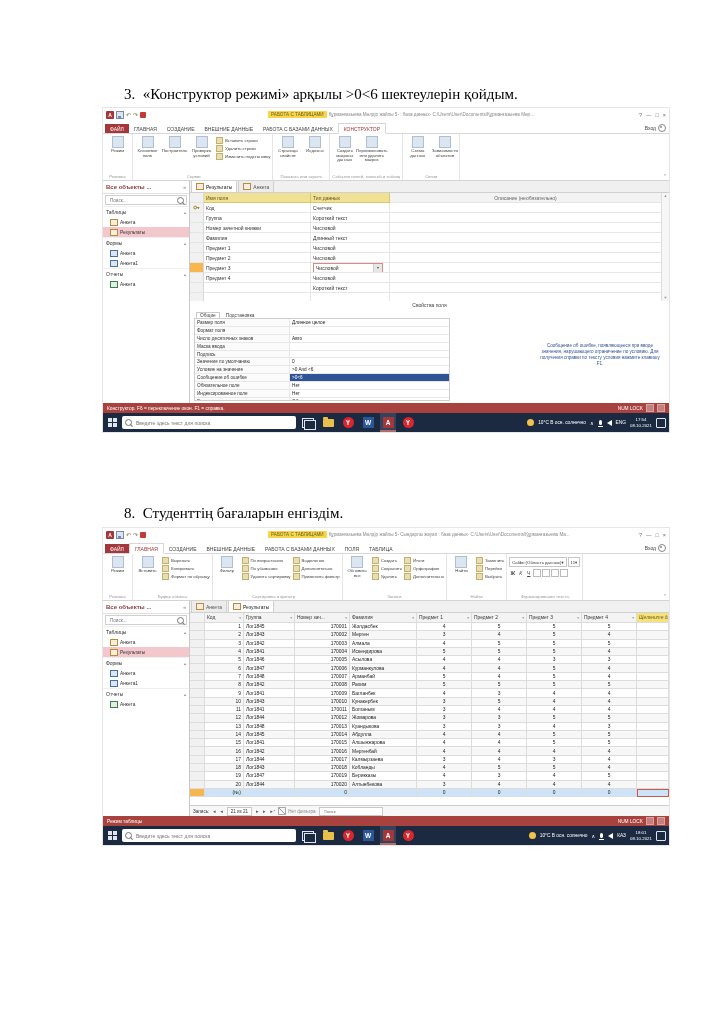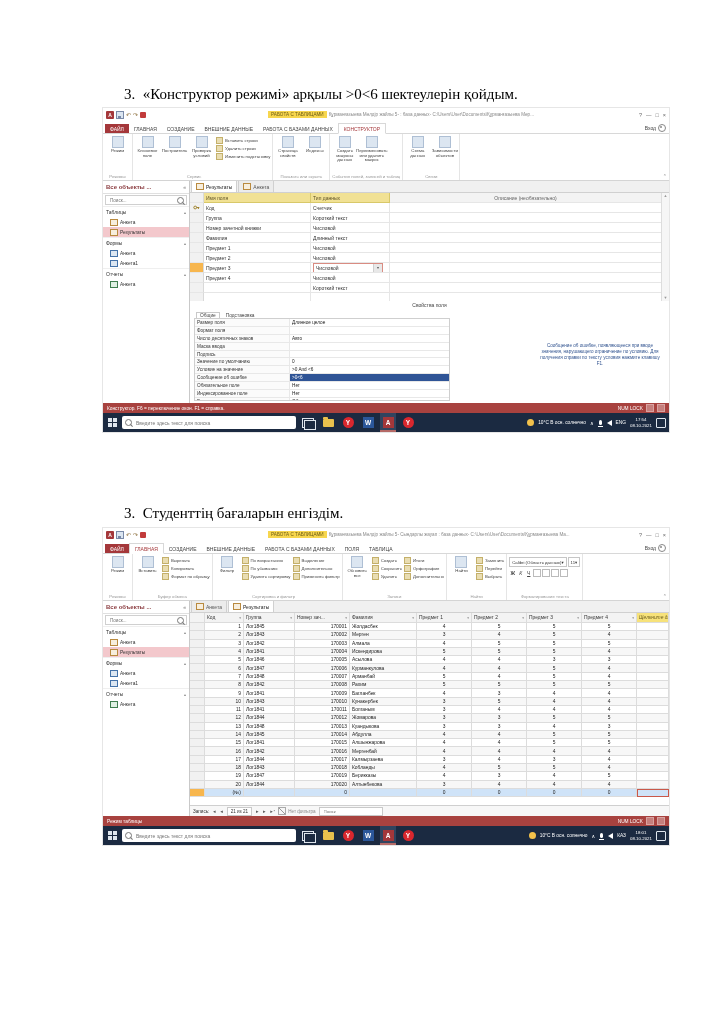--- a/index.html
+++ b/index.html
@@ -182,21 +182,21 @@
   .vol{width:0;height:0;border-top:3px solid transparent;border-bottom:3px solid transparent;border-right:5px solid #fff;}
   .lang{font-size:4.8px;}
   .clock{font-size:4.4px;line-height:1.2;text-align:center;white-space:pre;}
   .notif{width:8px;height:8px;border:1px solid #dfe6ee;border-radius:1px;}
   .keysvg{display:block;}
 </style>
 </head>
 <body>
 
 <div class="doc-line" id="line3">3.  «Конструктор режимі» арқылы &gt;0&lt;6 шектеулерін қойдым.</div>
-<div class="doc-line" id="line4">3.  Студенттің бағаларын енгіздім.</div>
+<div class="doc-line" id="line4">8.  Студенттің бағаларын енгіздім.</div>
 
 <div class="shot" id="shot1">
   <div class="titlebar">
     <div class="qat">
       <span class="app-ico">A</span>
       <span class="save-ico"></span>
       <span class="qat-ch">↶</span>
       <span class="qat-ch">↷</span>
       <span class="flag-ico"></span>
     </div>

